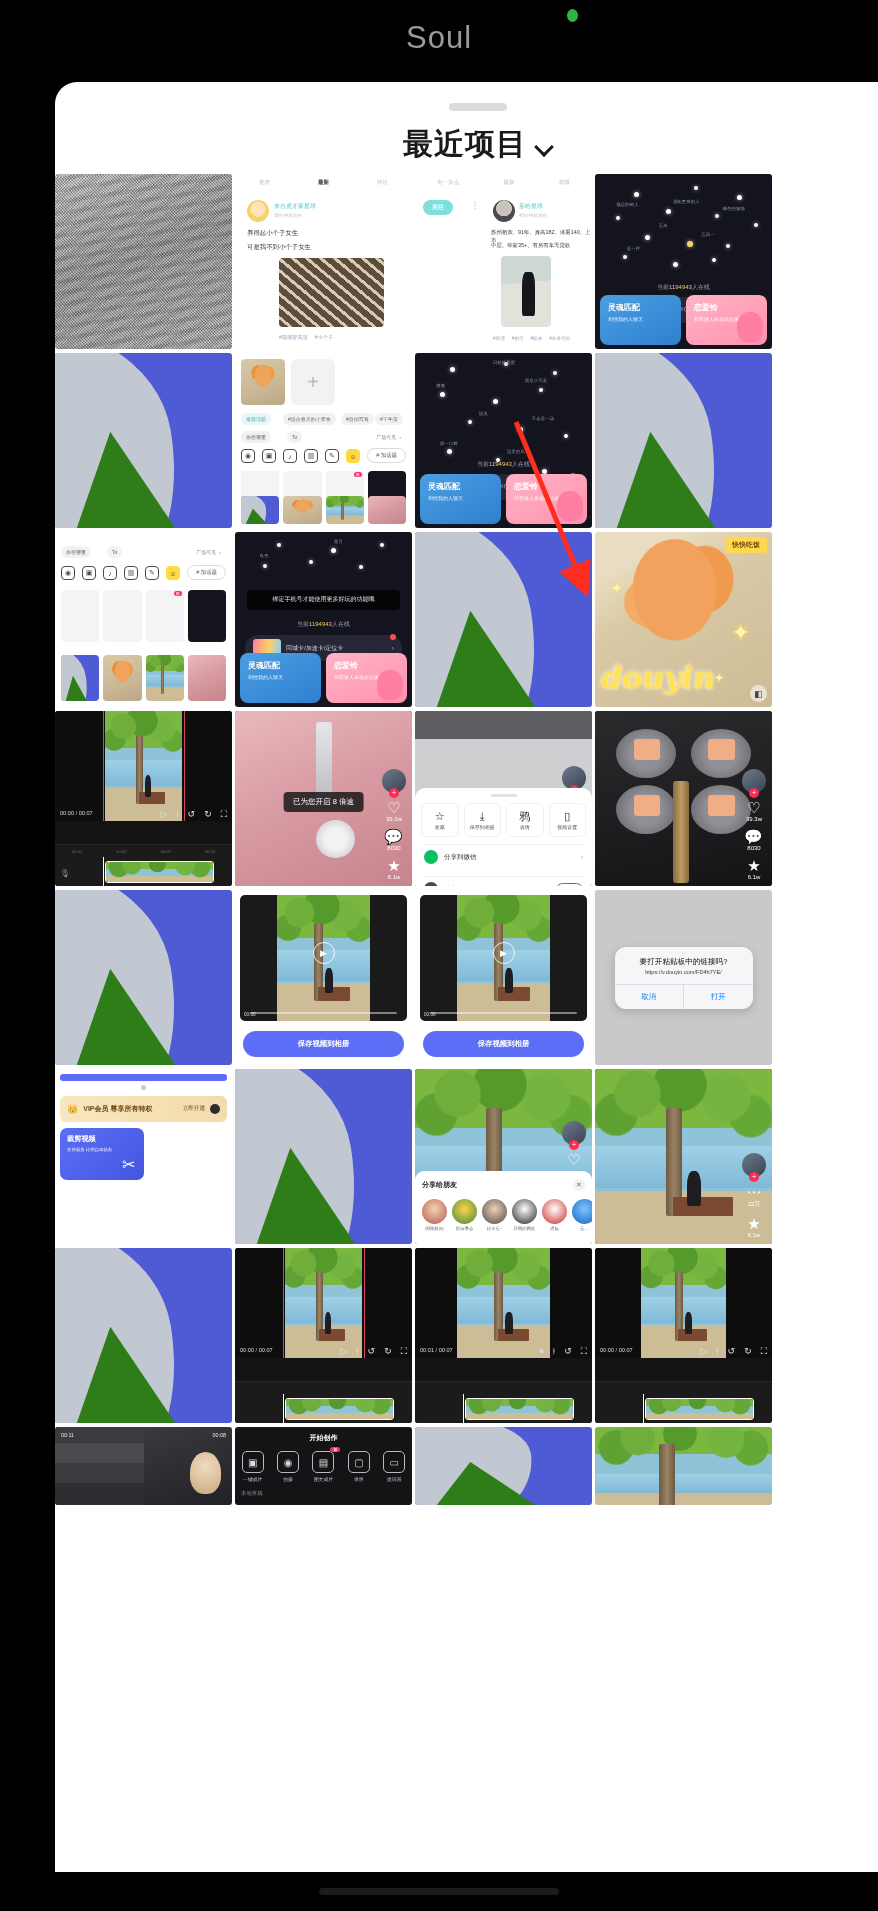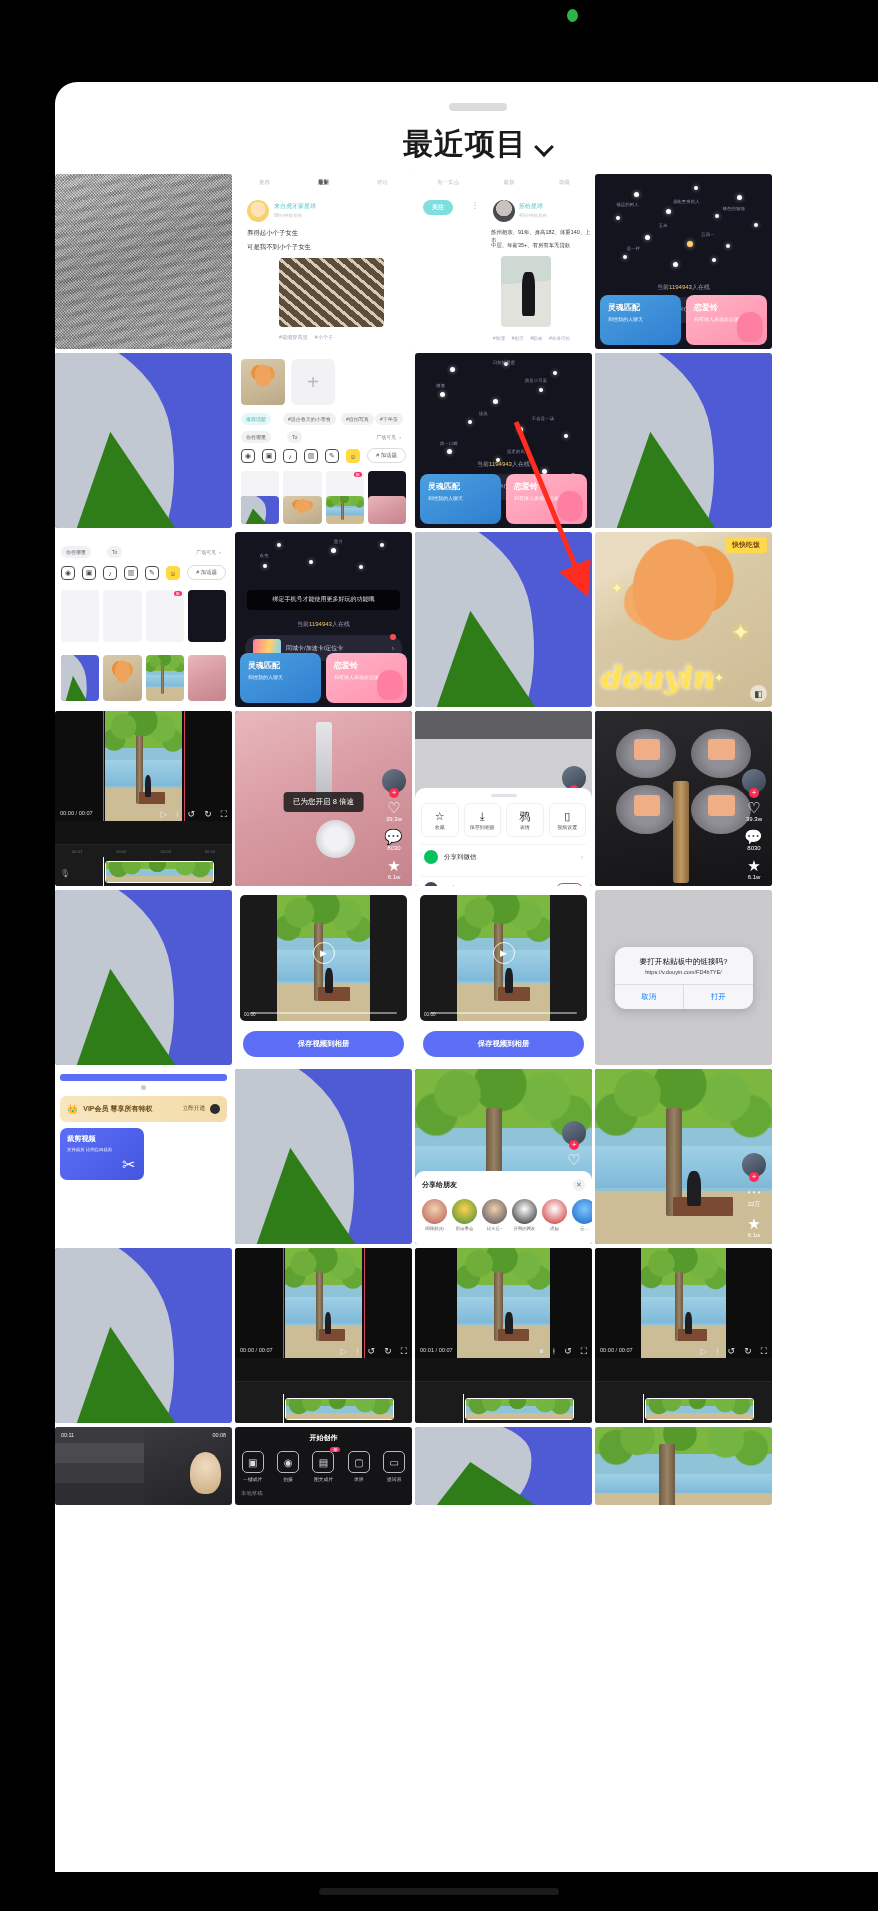--- a/index.html
+++ b/index.html
@@ -492,20 +492,21 @@
     position:absolute; left:16px; right:16px; bottom:0; height:46px;
     background:#fff;
   }
 </style>
 </head>
 <body>
 
 <div id="root">
 
   <div class="appbar">
+    <div class="app-title">Soul</div>
     <div class="rec-dot"></div>
   </div>
 
   <div class="sheet">
     <div class="grabber"></div>
 
     <div class="sheet-title-row">
       <span class="sheet-title">最近项目</span>
       <span class="chev"></span>
     </div>

